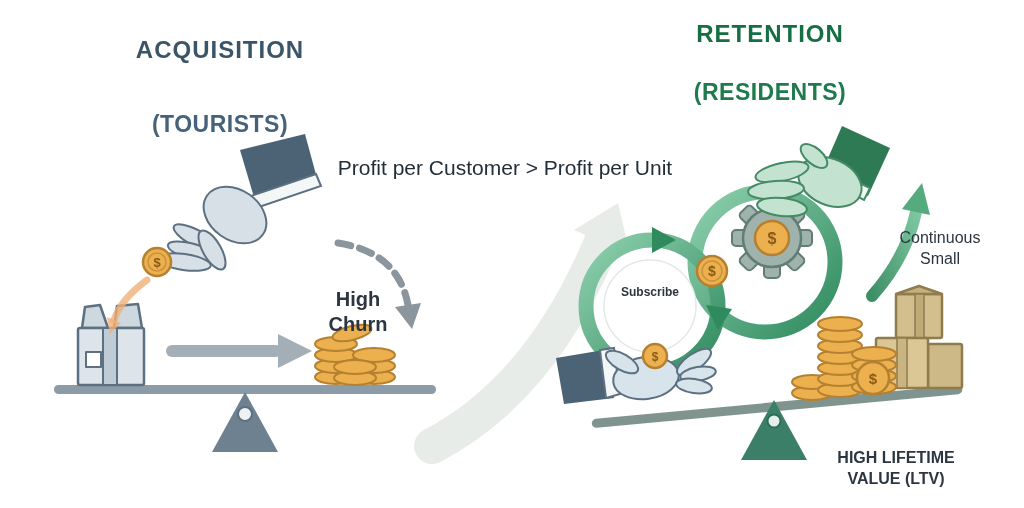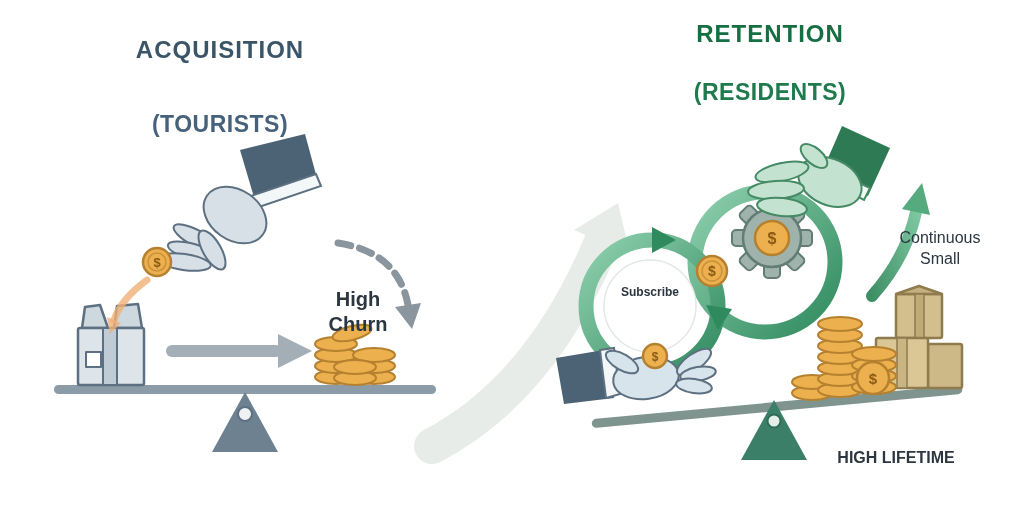--- a/index.html
+++ b/index.html
@@ -201,34 +201,36 @@
   </g>
 </svg>
 
 <div class="txt-layer">
   <div class="label title" id="left-title">ACQUISITION</div>
   <div class="label subtitle" id="left-subtitle">(TOURISTS)</div>
 
   <div class="label title" id="right-title">RETENTION</div>
   <div class="label subtitle" id="right-subtitle">(RESIDENTS)</div>
 
+  <div class="label" id="center-sub">Profit per Customer &gt; Profit per Unit</div>
 
   <div class="label" id="high-churn">
     <span>High</span>
     <span>Churn</span>
   </div>
 
 
   <div class="label" id="subscribe">
     <span>Subscribe</span>
   </div>
 
   <div class="label" id="growth">
     <span>Continuous</span>
     <span>Small</span>
   </div>
 
   <div class="label" id="ltv">
     <span>HIGH LIFETIME</span>
+    <span>VALUE (LTV)</span>
   </div>
 </div>
 
 </div>
 
 </body></html>

